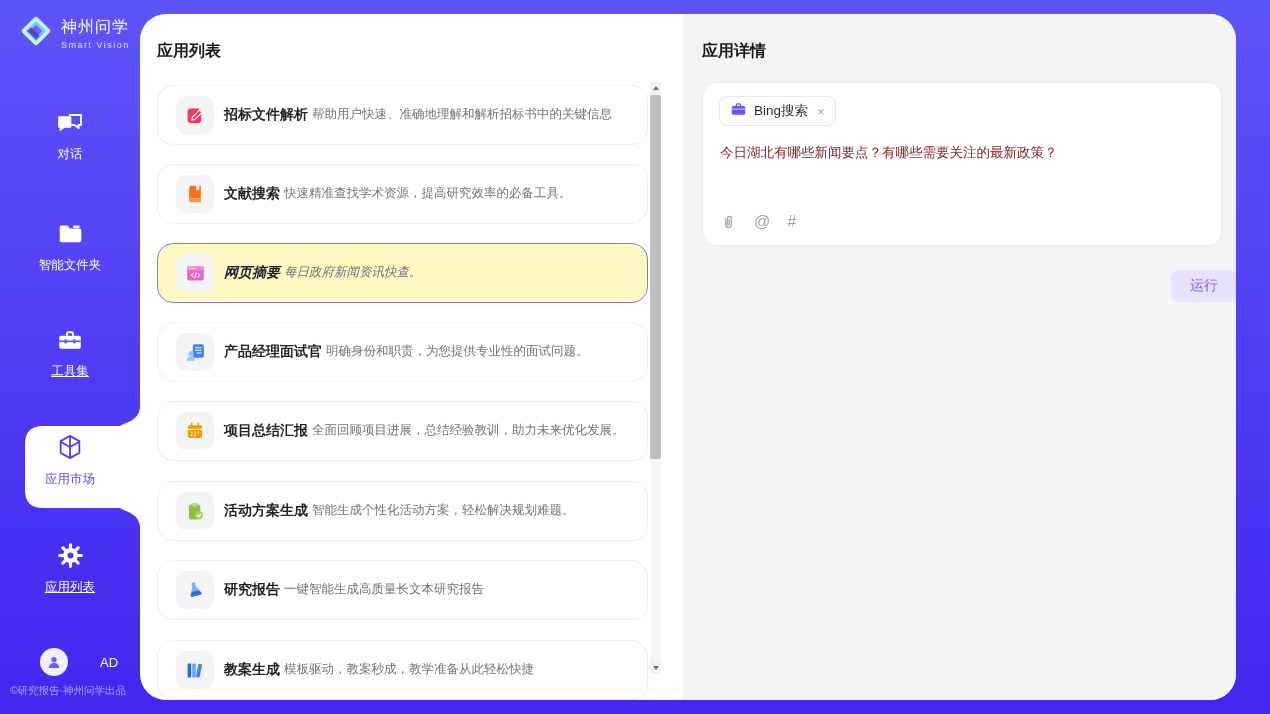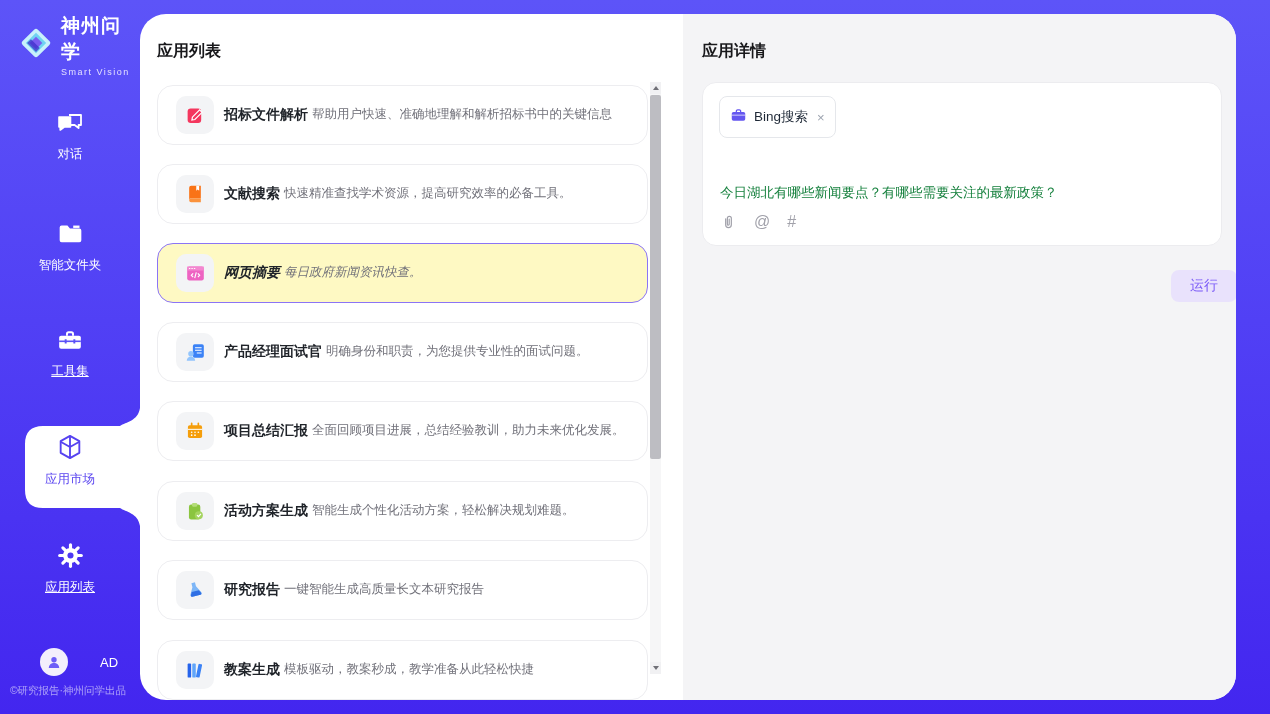--- a/index.html
+++ b/index.html
@@ -4,21 +4,21 @@
 <style>
   * { margin:0; padding:0; box-sizing:border-box; }
   html,body { width:1270px; height:714px; overflow:hidden; }
   body { font-family:"Liberation Sans","DejaVu Sans",sans-serif; }
   #stage { position:relative; width:1270px; height:714px;
            background:linear-gradient(180deg,#5d54f8 0%,#5140f5 45%,#4326ef 100%); }
 
   
   #sidebar { position:absolute; left:0; top:0; width:140px; height:714px; }
   .logo { position:absolute; left:18px; top:13px; display:flex; align-items:center; gap:7px; }
-  .logo-text .cn { color:#fff; font-size:19px; font-weight:bold; letter-spacing:1px; }
+  .logo-text .cn { color:#fff; font-size:16px; font-weight:normal; letter-spacing:1px; }
   .logo-text .en { color:#e4e1ff; font-size:9px; letter-spacing:1.5px; margin-top:2px; }
   .nav-item { position:absolute; left:0; width:140px; text-align:center; cursor:pointer; }
   .nav-item .nav-icon { display:inline-block; height:28px; }
   .nav-item .nav-label { display:block; margin-top:6px; font-size:12.5px; color:#fff; }
   .nav-item.underlined .nav-label { text-decoration:underline; }
   .nav-item.active .nav-label { color:#5b46f0; }
   #active-blob { position:absolute; left:25px; top:408px; width:115px; height:118px; }
   .user-row { position:absolute; left:40px; top:648px; display:flex; align-items:center; gap:12px; }
   .avatar { width:28px; height:28px; border-radius:50%; background:#f3effc; display:flex; align-items:center; justify-content:center; }
   .user-name { color:#fff; font-size:13px;margin-left:20px; }
@@ -50,25 +50,25 @@
   .tri-down { width:0; height:0; border-left:3.5px solid transparent; border-right:3.5px solid transparent;
               border-top:4.5px solid #707077; }
   #sb-thumb { position:absolute; left:0; top:13px; width:11px; height:364px; background:#bdbdc2;
               border-radius:2px; cursor:grab; }
 
   
   #detail-section { position:absolute; left:543px; top:0; width:553px; height:686px; background:#f4f4f6; }
   #detail-title { left:19px; top:27px; }
   #detail-card { position:absolute; left:19px; top:68px; width:520px; height:164px; background:#fff;
                  border:1px solid #ececef; border-radius:14px; }
-  .tool-chip { position:absolute; left:16px; top:13px; height:42px; display:inline-flex; align-items:center;
+  .tool-chip { position:absolute; left:16px; top:13px; height:30px; display:inline-flex; align-items:center;
                gap:7px; padding:0 10px; border:1px solid #e5e7eb; border-radius:8px; background:#fff; cursor:pointer; }
   .tool-chip .chip-label { font-size:13.5px; color:#1f2937; }
   .chip-close { font-size:13px; color:#9ca3af; margin-left:2px; cursor:pointer; }
-  #query-text { position:absolute; left:17px; top:60px; width:480px; font-size:13.5px; color:#15803d; line-height:1.5;margin-top:40px; }
+  #query-text { position:absolute; left:17px; top:60px; width:480px; font-size:13.5px; color:#7f1d1d; line-height:1.5; }
   #attach-row { position:absolute; left:17px; bottom:14px; display:flex; align-items:center; gap:17px; }
   .attach-icon { color:#a1a1aa; font-size:16px; line-height:1; cursor:pointer; display:flex; align-items:center; }
   #run-btn { position:absolute; left:488px; top:256px; width:66px; height:32px; background:#e9e2fc;
              color:#7b5bf7; font-size:14px; border:none; border-radius:8px; cursor:pointer;
              font-family:inherit; }
 </style>
 </head>
 <body>
 
 <div id="stage">

